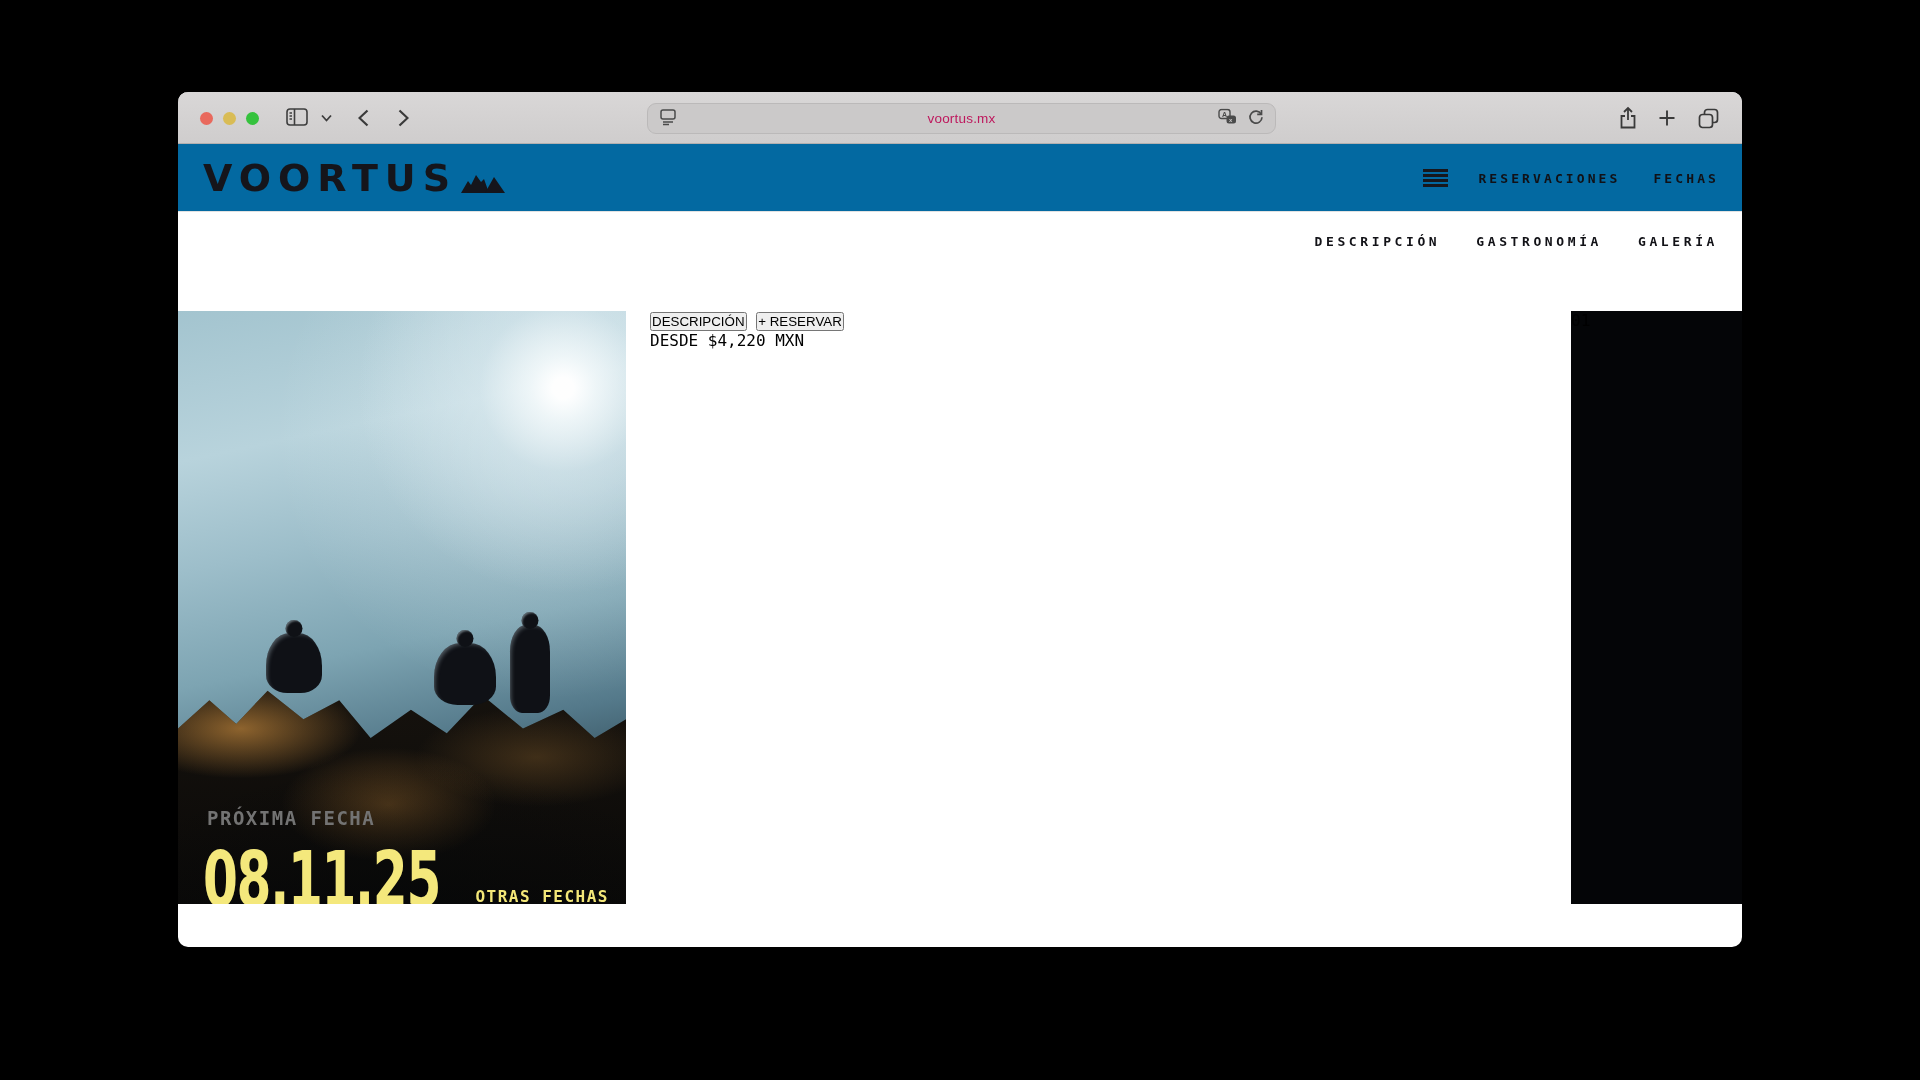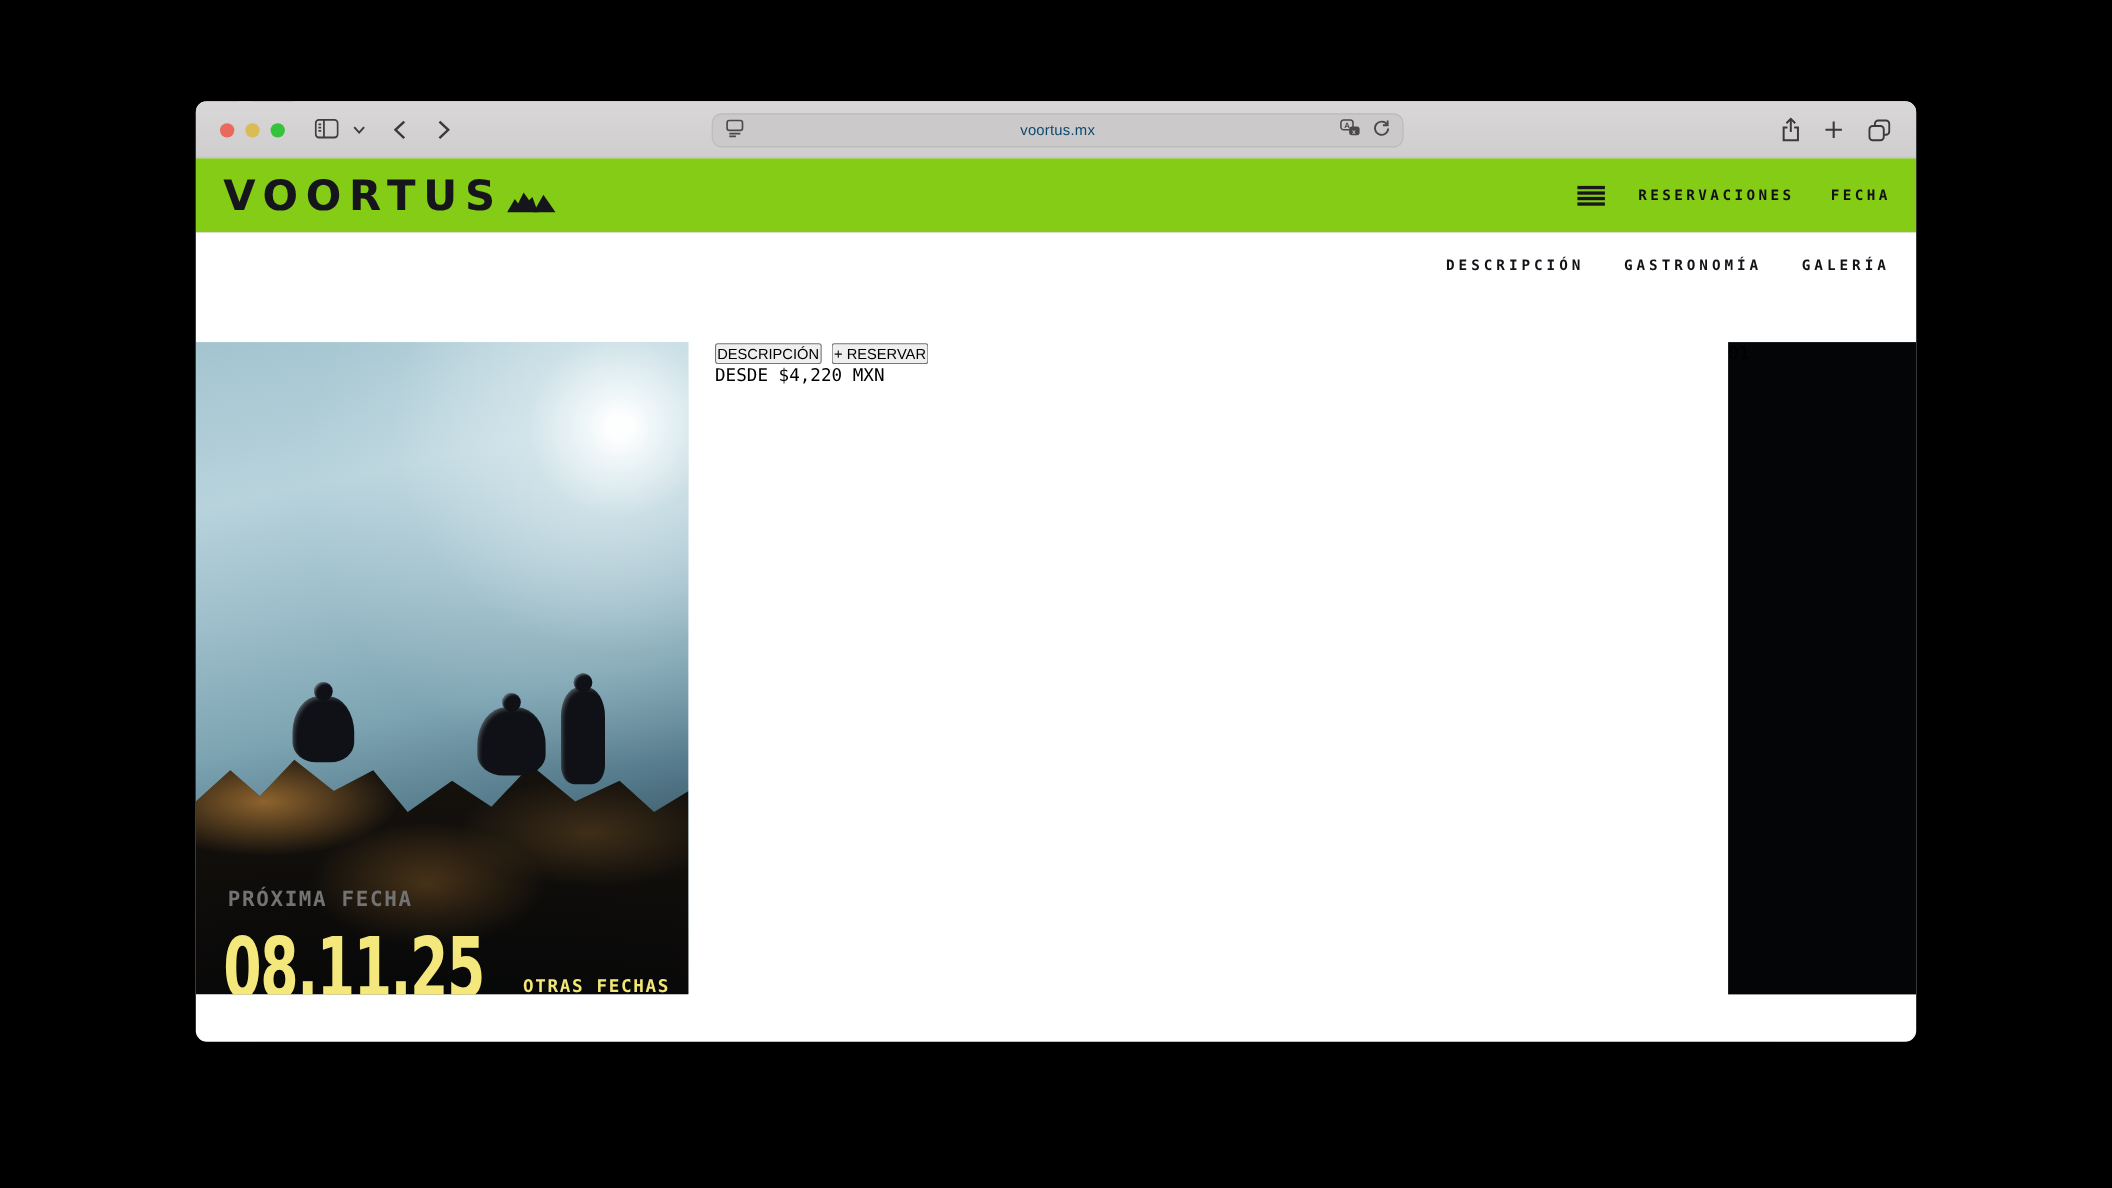--- a/index.html
+++ b/index.html
@@ -33,30 +33,30 @@
   .ic-share   { left:1440px; top:14px; }
   .ic-plus    { left:1480px; top:17px; }
   .ic-tabs    { left:1520px; top:16px; }
 
   .url-field {
     position:absolute; left:469px; top:11px; width:629px; height:31px;
     background:#cbc9c9; border:1px solid #bbb9b9; border-radius:9px;
     display:flex; align-items:center; justify-content:center;
     font-family:"Liberation Sans","DejaVu Sans",sans-serif;
   }
-  .url-text { font-size:13.5px; color:#0c4a6e; letter-spacing:.2px; }
+  .url-text { font-size:13.5px; color:#be185d; letter-spacing:.2px; }
   .uf-ic { position:absolute; top:50%; transform:translateY(-50%); color:#4a4a4a; }
   .uf-page { left:11px; }
   .uf-trans { right:38px; }
   .uf-reload { right:11px; }
 
   
   .site-header {
     position:absolute; left:0; top:52px; width:100%; height:68px;
-    background:#84cc16; border-bottom:1px solid #e2e2e2;
+    background:#0369a1; border-bottom:1px solid #e2e2e2;
   }
   .logo {
     position:absolute; left:25px; top:0; height:68px; display:flex; align-items:center;
     cursor:pointer;
   }
   .logo-text {
     font-family:"DejaVu Sans","Liberation Sans",sans-serif;
     font-weight:800; font-size:38px; letter-spacing:7px; color:#15151b;
   }
   .logo svg { margin-left:4px; margin-top:8px; }
@@ -278,21 +278,21 @@
         </svg>
       </div>
       <div class="header-right">
         <span class="hamburger">
             <i></i>
             <i></i>
             <i></i>
             <i></i>
           </span>
         <a class="hdr-link res">RESERVACIONES</a>
-        <a class="hdr-link">FECHA</a>
+        <a class="hdr-link">FECHAS</a>
       </div>
     </div>
 
     
     <div class="subnav">
       <a>DESCRIPCIÓN</a>
       <a>GASTRONOMÍA</a>
       <a>GALERÍA</a>
     </div>
 

